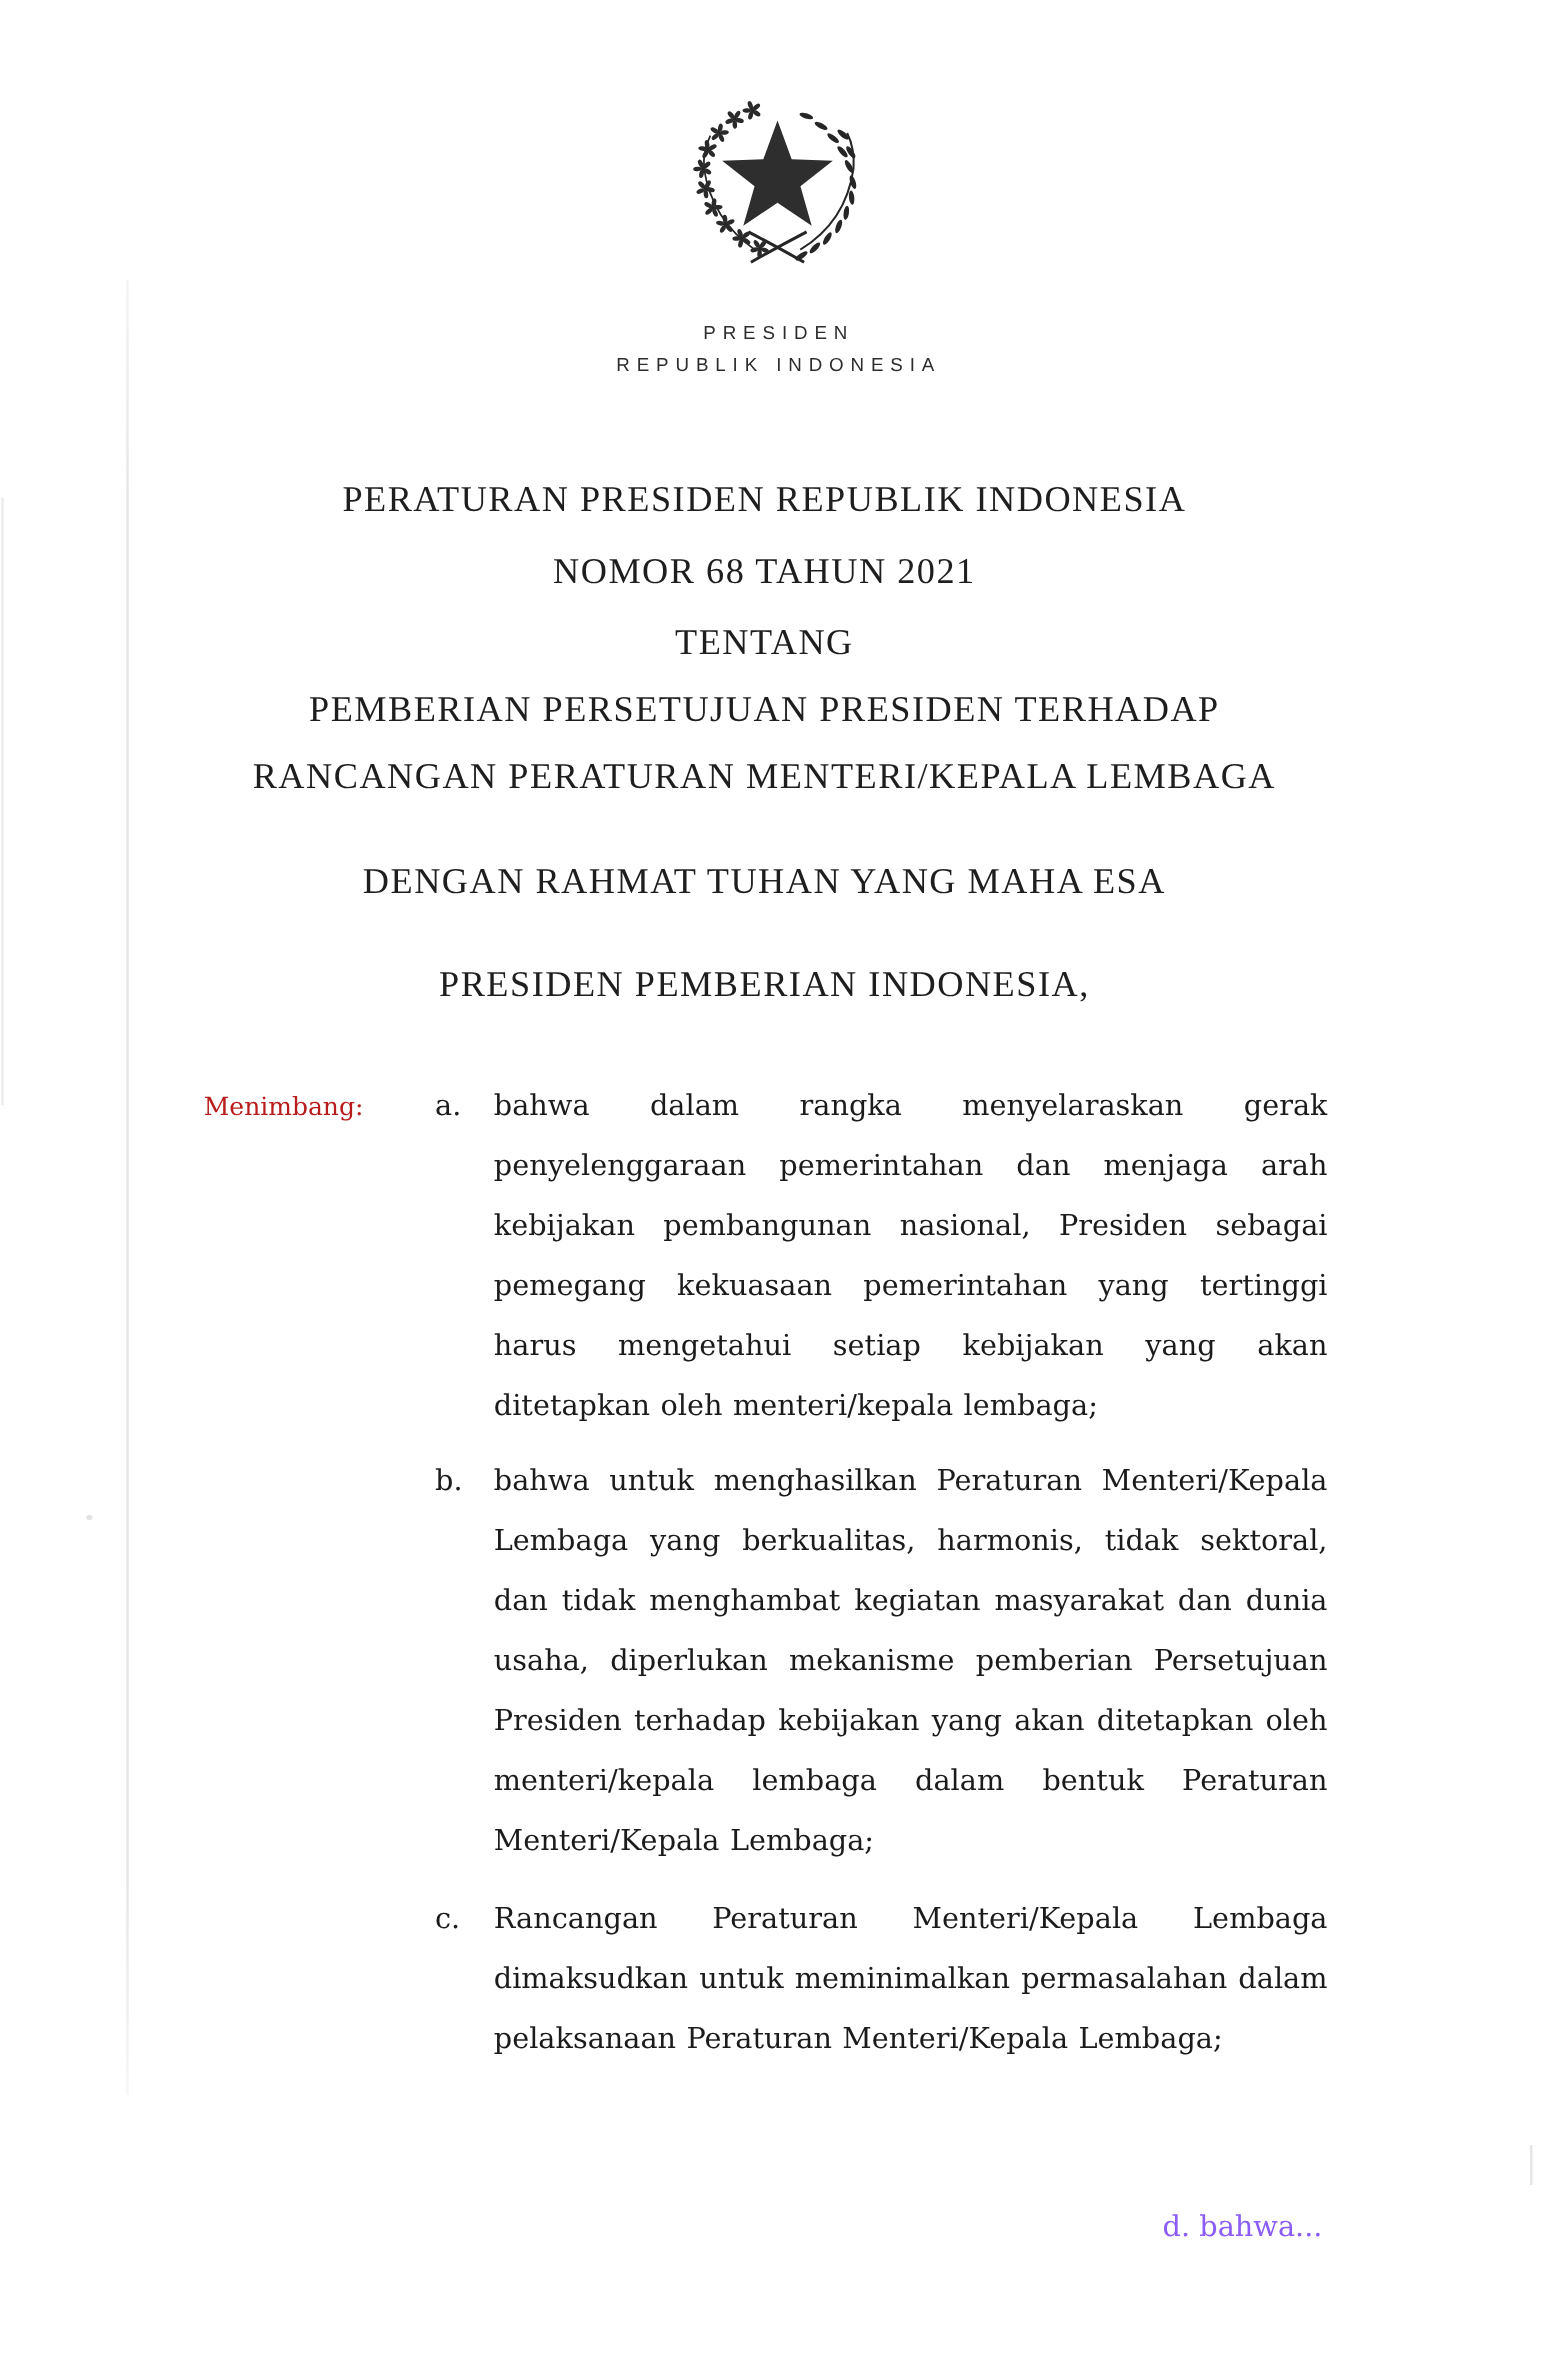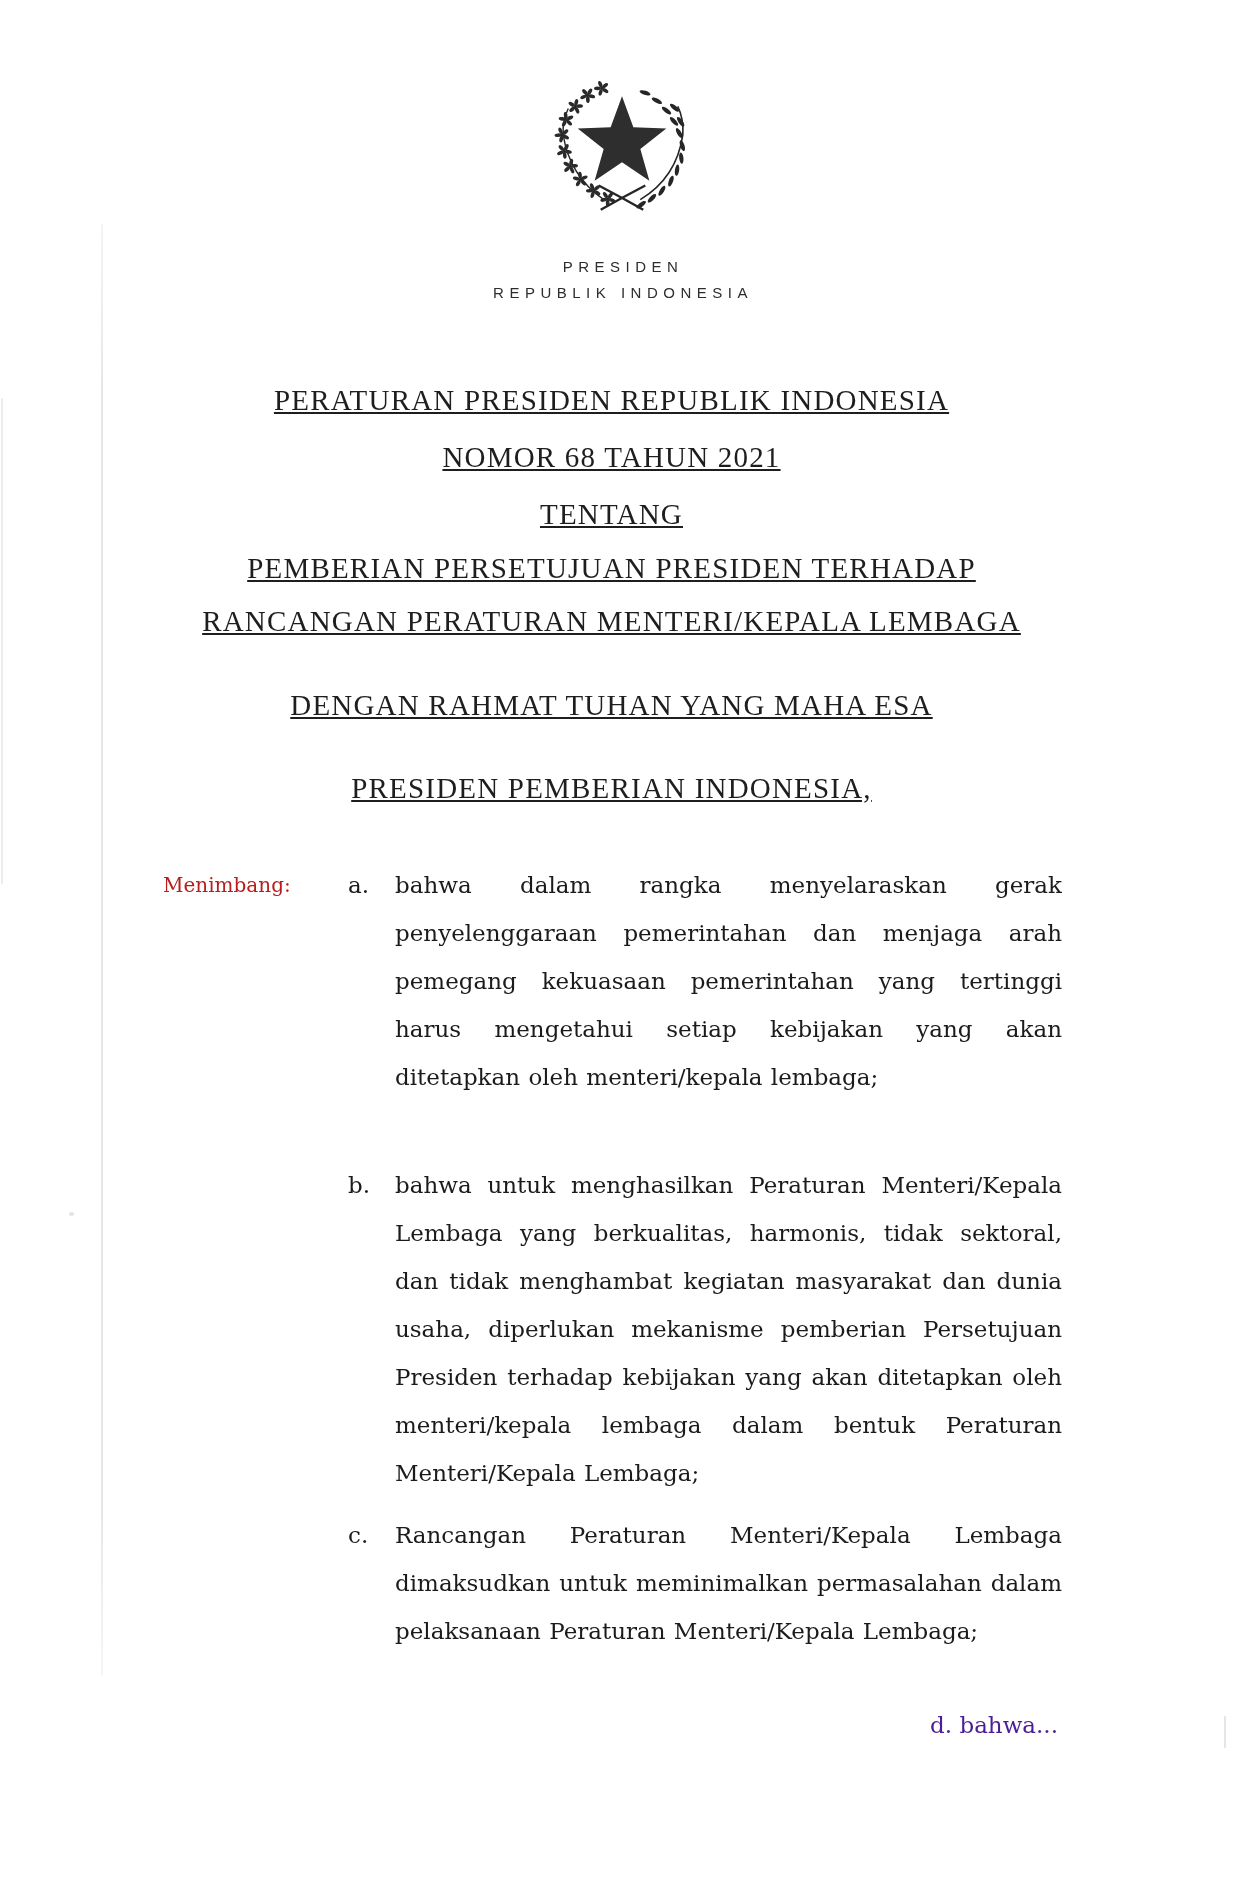--- a/index.html
+++ b/index.html
@@ -33,21 +33,21 @@
     line-height: 22px; white-space: nowrap;
   }
   .cap1 { top: 256px; }
   .cap2 { top: 282px; }
 
   
   .tline {
     position: absolute; left: 163px; right: 176px; text-align: center;
     font-family: "Liberation Serif", serif;
     font-size: 29px; line-height: 36px; letter-spacing: 1.2px;
-    color: #1e1e1e; white-space: nowrap; text-decoration: underline;
+    color: #1e1e1e; white-space: nowrap;
   }
   .t1 { top: 382px; }
   .t2 { top: 439px; }
   .t3 { top: 496px; }
   .t4 { top: 550px; }
   .t5 { top: 603px; }
   .t6 { top: 687px; }
   .t7 { top: 770px; }
 
   
@@ -69,22 +69,22 @@
   .bline {
     font-size: 23px; line-height: 48px; color: #1b1b1b;
     word-spacing: 1px;
     text-align: justify;
     text-align-last: justify;
     height: 48px; overflow: hidden; white-space: nowrap;
   }
   .bline.just { white-space: normal; }
   .bline.last { text-align: right; text-align-last: left; }
   .catchword {
-    position: absolute; right: 178px; top: 1701px;
-    font-size: 23px; line-height: 48px; color: #4c1d95;
+    position: absolute; right: 178px; top: 1758px;
+    font-size: 23px; line-height: 48px; color: #8b5cf6;
   }
 </style>
 </head>
 <body>
 
 <div class="page">
 
   <div class="artifact artifact-line-left"></div>
   <div class="artifact artifact-line-edge"></div>
   <div class="artifact artifact-dot"></div>
@@ -152,20 +152,21 @@
   <div class="tline t6">DENGAN RAHMAT TUHAN YANG MAHA ESA</div>
   <div class="tline t7">PRESIDEN PEMBERIAN INDONESIA,</div>
 
   <div class="label-menimbang">Menimbang:</div>
 
   <div class="consideration item-a">
     <div class="item-letter">a.</div>
     <div class="item-lines">
       <div class="bline just">bahwa dalam rangka menyelaraskan gerak</div>
       <div class="bline just">penyelenggaraan pemerintahan dan menjaga arah</div>
+      <div class="bline just">kebijakan pembangunan nasional, Presiden sebagai</div>
       <div class="bline just">pemegang kekuasaan pemerintahan yang tertinggi</div>
       <div class="bline just">harus mengetahui setiap kebijakan yang akan</div>
       <div class="bline last">ditetapkan oleh menteri/kepala lembaga;</div>
     </div>
   </div>
 
   <div class="consideration item-b">
     <div class="item-letter">b.</div>
     <div class="item-lines">
       <div class="bline just">bahwa untuk menghasilkan Peraturan Menteri/Kepala</div>

